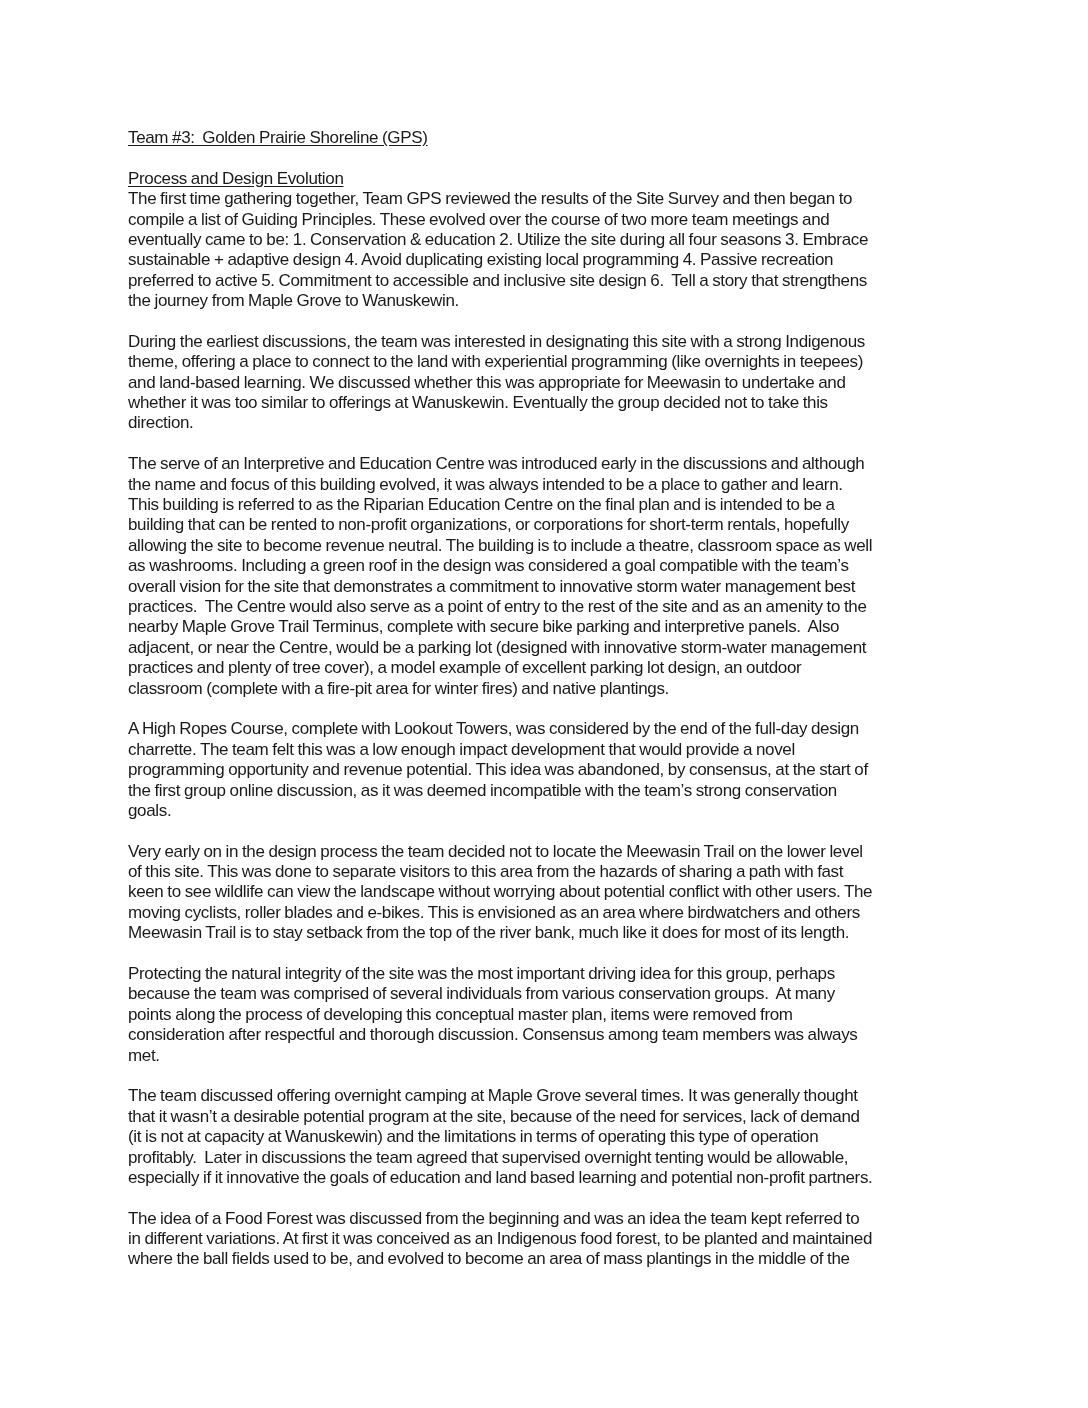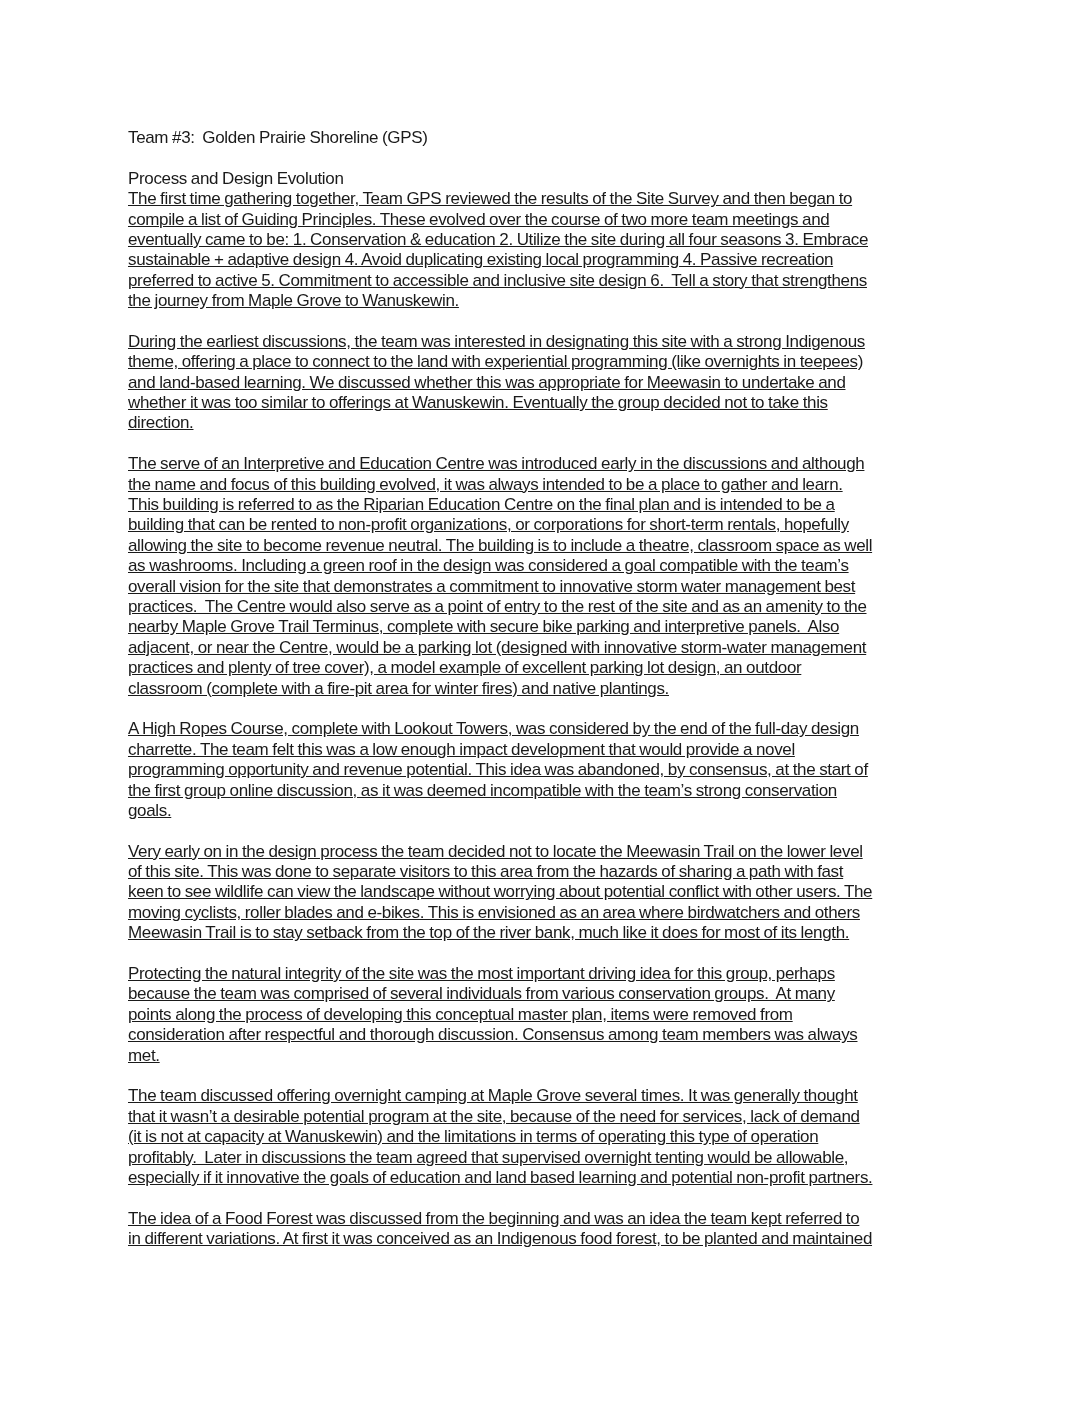--- a/index.html
+++ b/index.html
@@ -24,27 +24,28 @@
     .line {
       display: block;
       font-size: 17px;
       line-height: 20.4px;
       height: 20.4px;
       white-space: pre;
       letter-spacing: -0.35px;
       word-spacing: -0.5px;
     }
     .underline {
+      text-decoration: underline;
       text-underline-offset: 2px;
     }
     .gap {
       display: block;
       height: 20.4px;
     }
-    .para { display: block; text-decoration: underline; }
+    .para { display: block; }
   </style>
 </head>
 <body>
 
 <div class="page">
   <span class="line underline">Team #3:  Golden Prairie Shoreline (GPS)</span>
   <span class="gap"></span>
   <span class="line underline">Process and Design Evolution</span>
 
   <div class="para">
@@ -114,14 +115,15 @@
     <span class="line">that it wasn’t a desirable potential program at the site, because of the need for services, lack of demand</span>
     <span class="line">(it is not at capacity at Wanuskewin) and the limitations in terms of operating this type of operation</span>
     <span class="line">profitably.  Later in discussions the team agreed that supervised overnight tenting would be allowable,</span>
     <span class="line">especially if it innovative the goals of education and land based learning and potential non-profit partners.</span>
   </div>
   <span class="gap"></span>
 
   <div class="para">
     <span class="line">The idea of a Food Forest was discussed from the beginning and was an idea the team kept referred to</span>
     <span class="line">in different variations. At first it was conceived as an Indigenous food forest, to be planted and maintained</span>
+    <span class="line">where the ball fields used to be, and evolved to become an area of mass plantings in the middle of the</span>
   </div>
 </div>
 
 </body></html>

